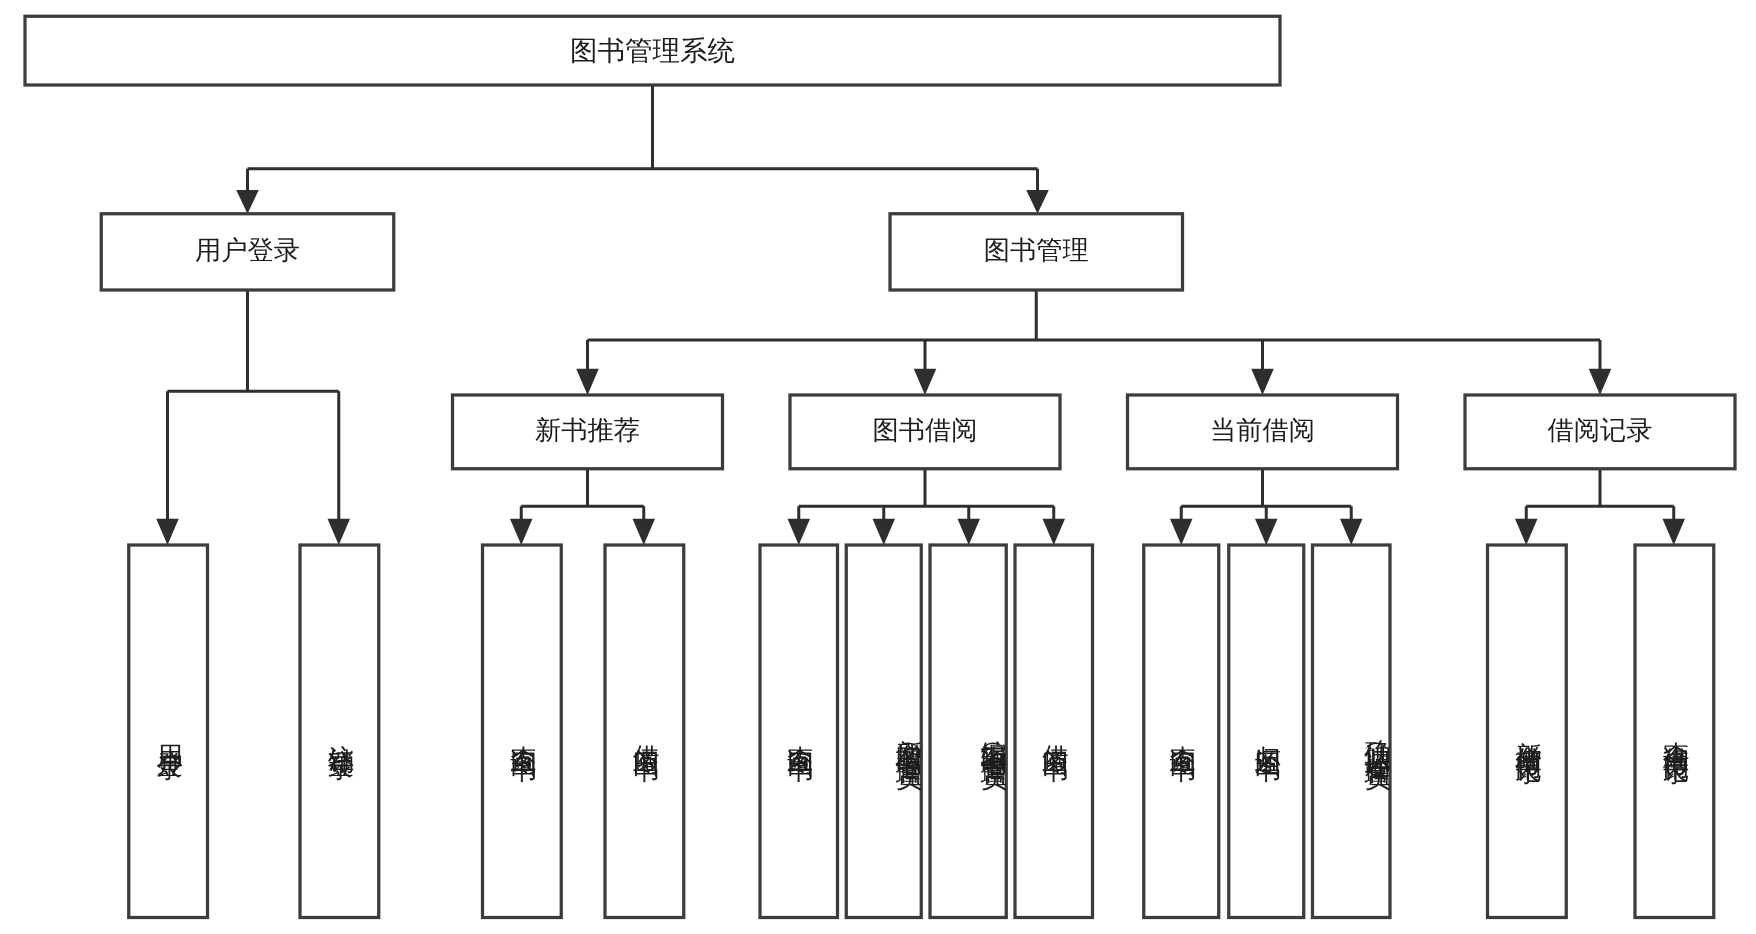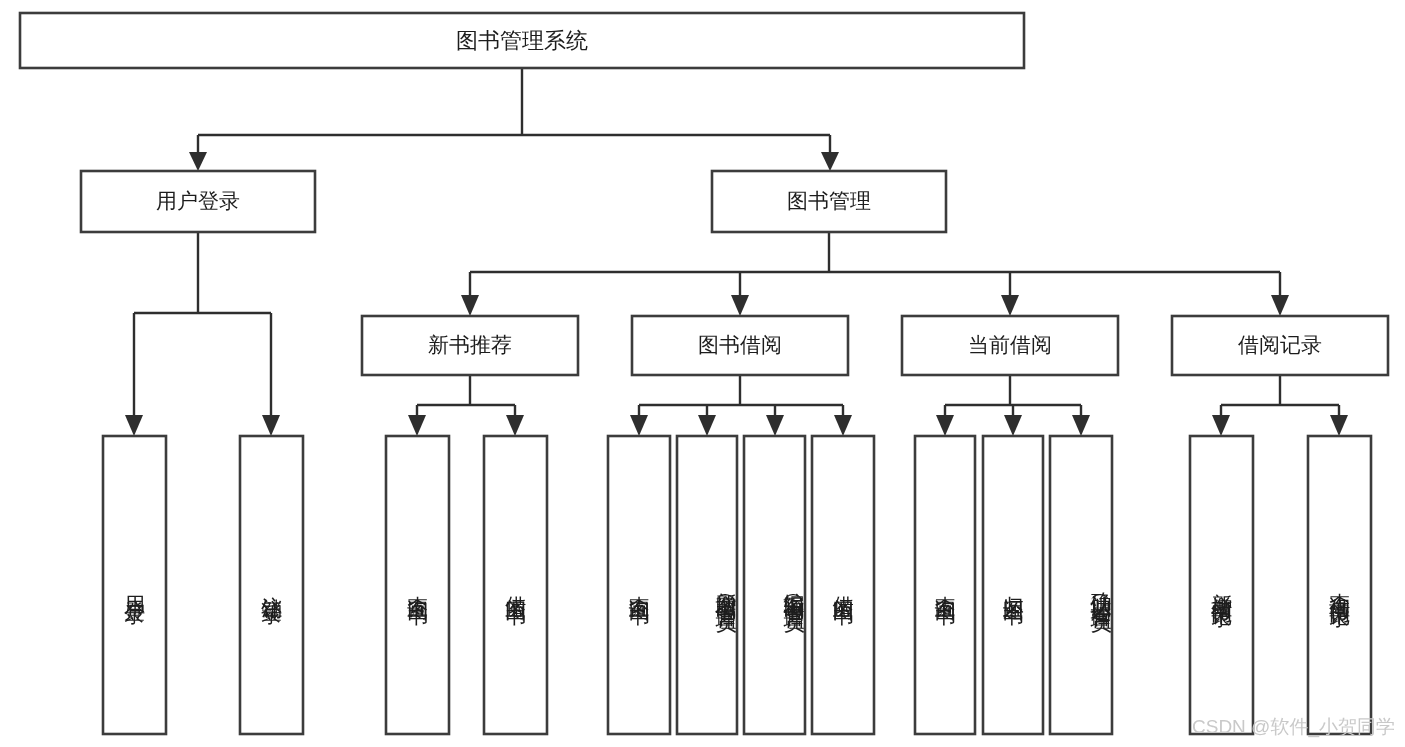--- a/index.html
+++ b/index.html
@@ -174,15 +174,14 @@
   <div class="vlabel" style="left:608px;  top:436px; width:62px; height:298px;">查询图书</div>
   <div class="vlabel" style="left:677px;  top:436px; width:60px; height:298px; align-items:flex-start; padding-top:6px; box-sizing:border-box;">新增图书（管理员）</div>
   <div class="vlabel" style="left:744px;  top:436px; width:61px; height:298px; align-items:flex-start; padding-top:6px; box-sizing:border-box;">编辑图书（管理员）</div>
   <div class="vlabel" style="left:812px;  top:436px; width:62px; height:298px;">借阅图书</div>
   <div class="vlabel" style="left:915px;  top:436px; width:60px; height:298px;">查询图书</div>
   <div class="vlabel" style="left:983px;  top:436px; width:60px; height:298px;">归还图书</div>
   <div class="vlabel" style="left:1050px; top:436px; width:62px; height:298px; align-items:flex-start; padding-top:6px; box-sizing:border-box;">确认归还（管理员）</div>
   <div class="vlabel" style="left:1190px; top:436px; width:63px; height:298px;">新增借阅记录</div>
   <div class="vlabel" style="left:1308px; top:436px; width:63px; height:298px;">查询借阅记录</div>
 
-  <div class="watermark" style="left:1192px; top:714px;">CSDN @软件_小贺同学</div>
 
 </div>
 
 </body></html>

